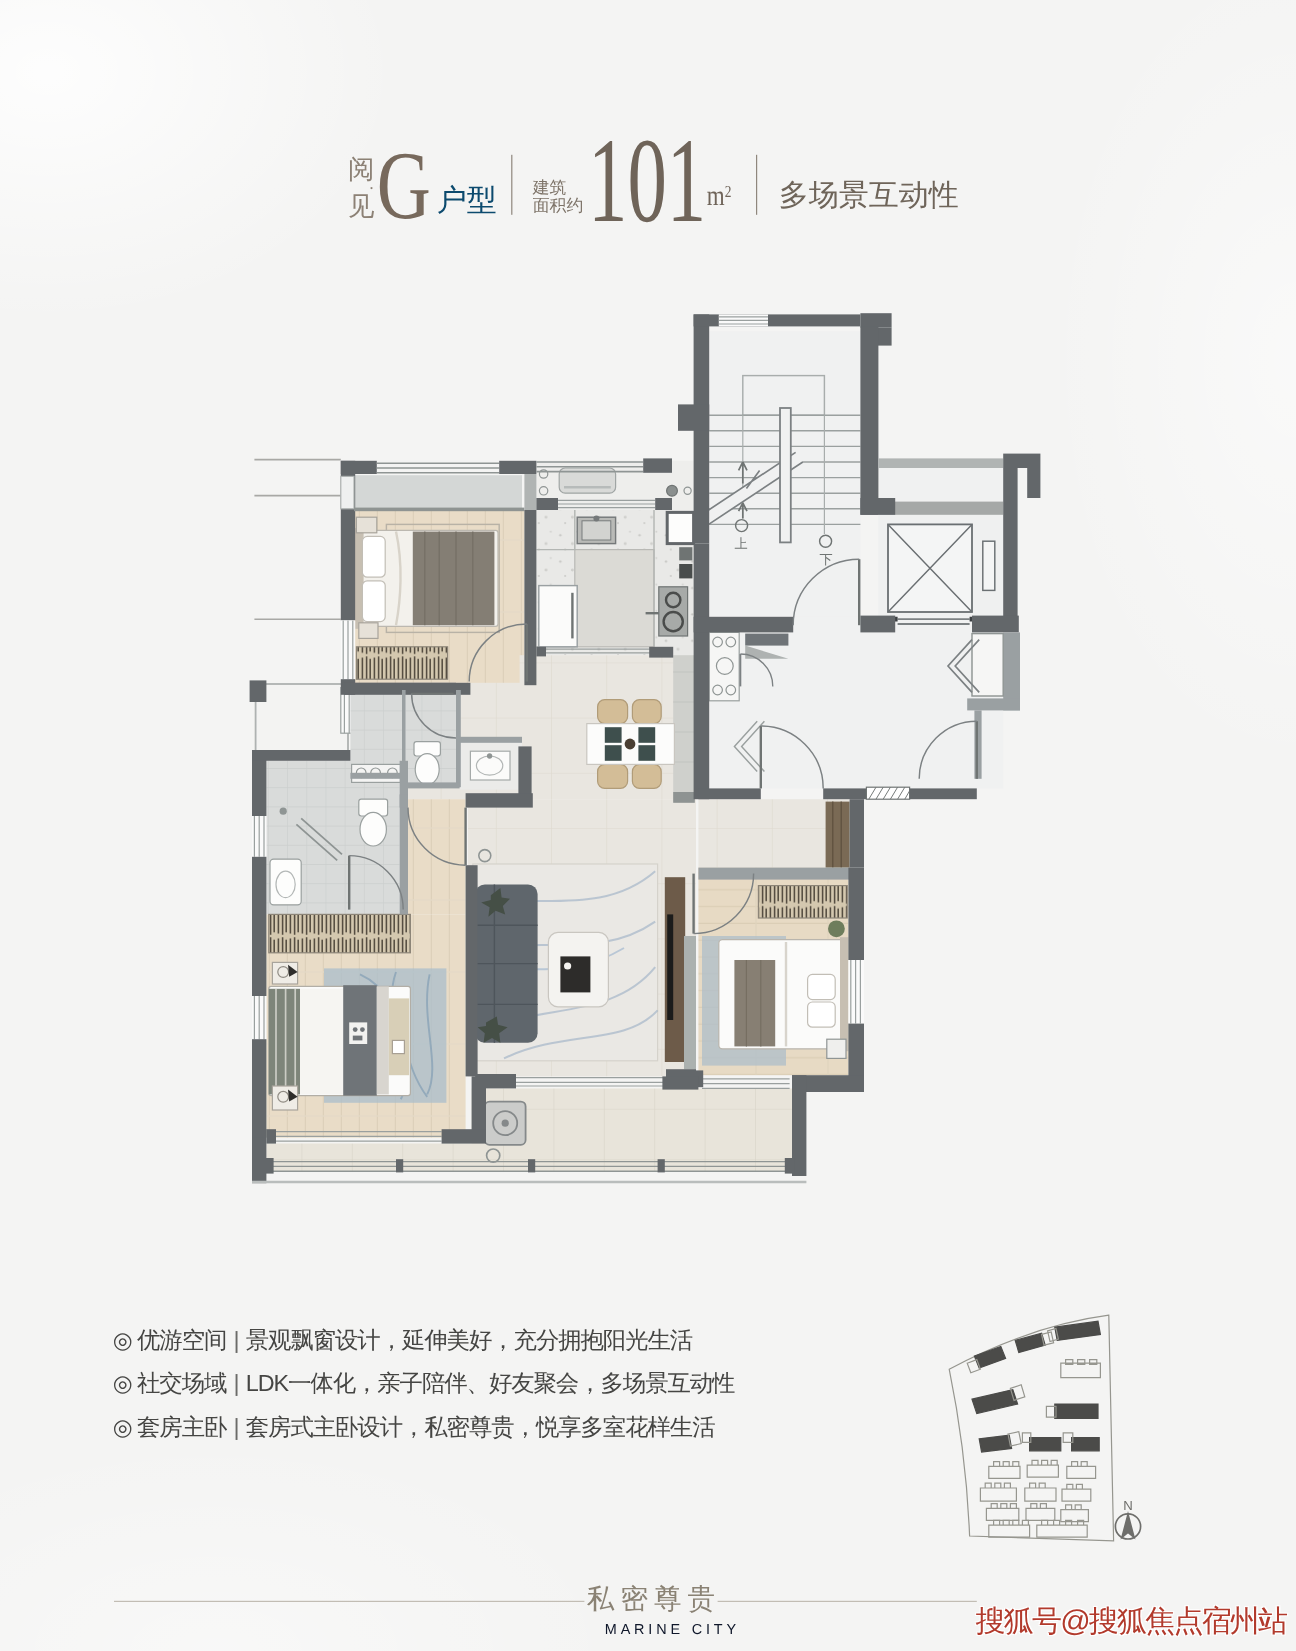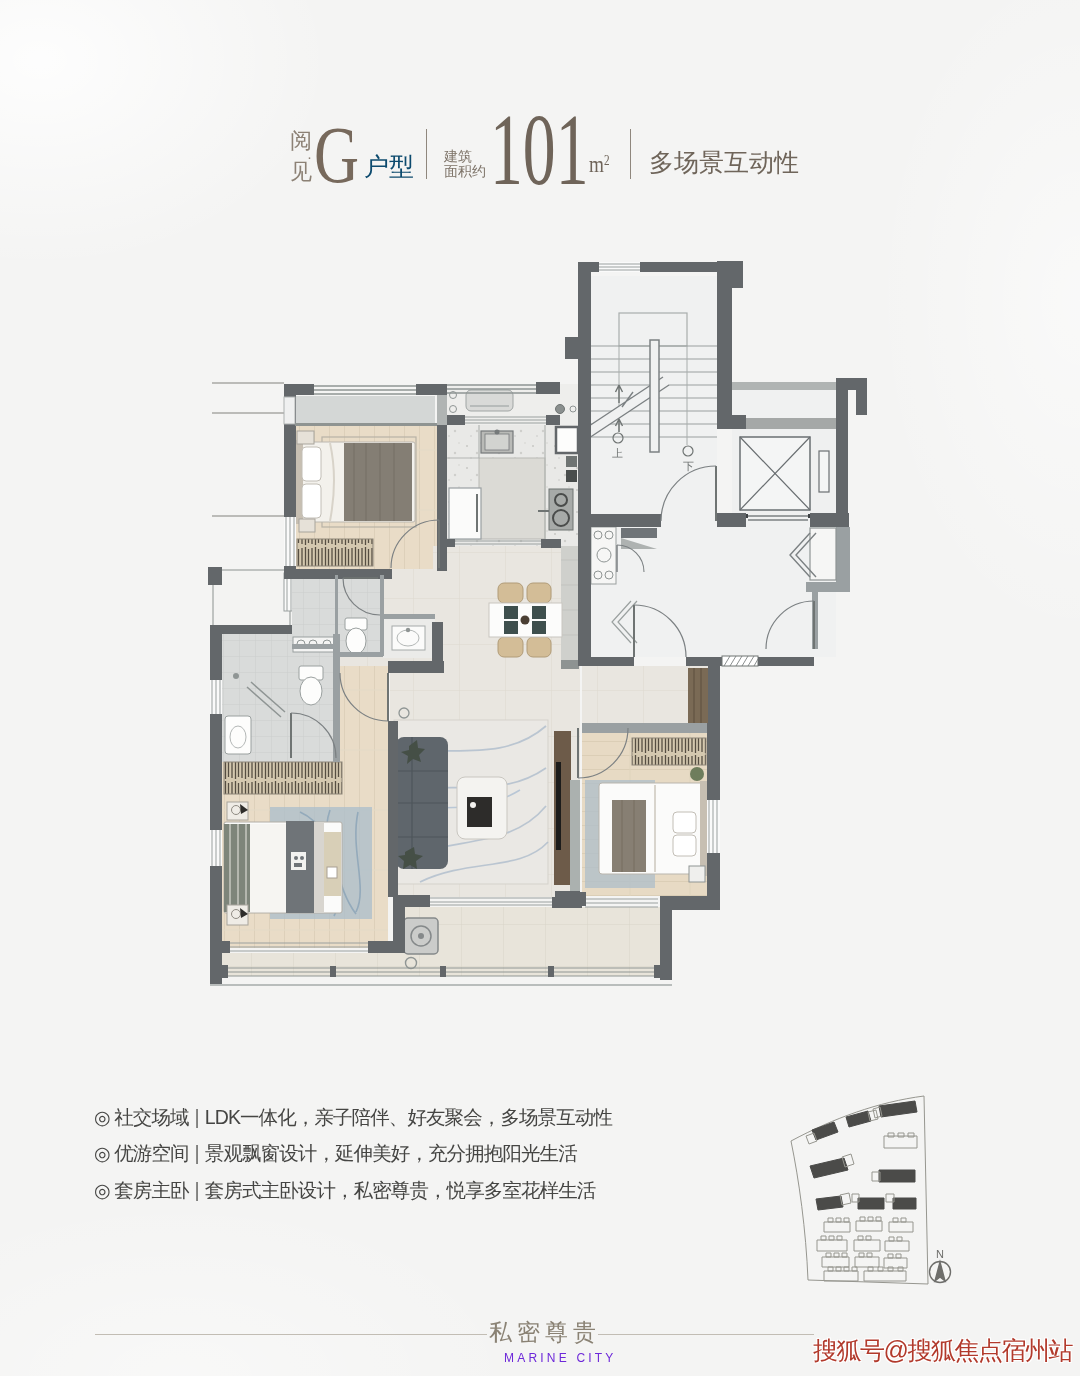--- a/index.html
+++ b/index.html
@@ -590,26 +590,26 @@
 
 <g stroke="#6e6e6b" fill="none" stroke-width="1.4">
 <circle cx="940" cy="1272" r="10.5"></circle>
 <path d="M940,1262L935,1281L940,1277L945,1281Z" fill="#6e6e6b"></path>
 </g>
 
 <text x="936" y="1258" font-size="11" fill="#6e6e6b" font-family="Liberation Sans">N</text>
 </svg>
 
 <div class="abs" style="left:94px;top:1099px;font-size:19.5px;color:#454543;letter-spacing:-0.9px">
+<div style="height:36.3px;line-height:36.3px"><span style="font-size:19px">◎</span> 优游空间<span style="padding:0 6px;color:#6b6b69">|</span>景观飘窗设计，延伸美好，充分拥抱阳光生活</div>
 <div style="height:36.3px;line-height:36.3px"><span style="font-size:19px">◎</span> 社交场域<span style="padding:0 6px;color:#6b6b69">|</span>LDK一体化，亲子陪伴、好友聚会，多场景互动性</div>
-<div style="height:36.3px;line-height:36.3px"><span style="font-size:19px">◎</span> 优游空间<span style="padding:0 6px;color:#6b6b69">|</span>景观飘窗设计，延伸美好，充分拥抱阳光生活</div>
 <div style="height:36.3px;line-height:36.3px"><span style="font-size:19px">◎</span> 套房主卧<span style="padding:0 6px;color:#6b6b69">|</span>套房式主卧设计，私密尊贵，悦享多室花样生活</div>
 </div>
 
 <div class="abs" style="left:95px;top:1334px;width:392px;height:1px;background:#c2bdb4"></div>
 
 <div class="abs" style="left:598px;top:1334px;width:216px;height:1px;background:#c2bdb4"></div>
 
 <div class="abs" style="left:489px;top:1317px;font-size:23px;letter-spacing:5px;color:#8a8274">私密尊贵</div>
 
-<div class="abs" style="left:504px;top:1351px;font-size:12px;letter-spacing:3.2px;color:#6d28d9">MARINE CITY</div>
+<div class="abs" style="left:504px;top:1351px;font-size:12px;letter-spacing:3.2px;color:#0f172a">MARINE CITY</div>
 
 <div class="abs" style="left:813px;top:1334px;font-size:25px;font-weight:normal;color:#b23a2c;text-shadow:1px 1px 0 #ffffff,-1px -1px 0 #ffffff,1px -1px 0 #ffffff,-1px 1px 0 #ffffff;letter-spacing:-1.5px;white-space:nowrap">搜狐号@搜狐焦点宿州站</div>
 
 </body></html>

